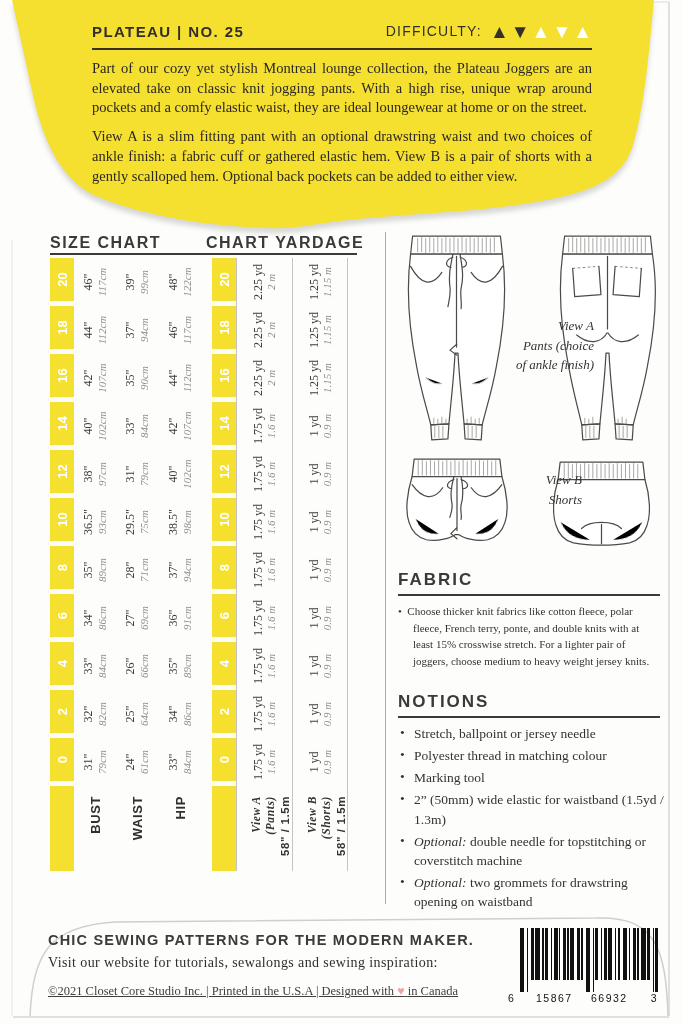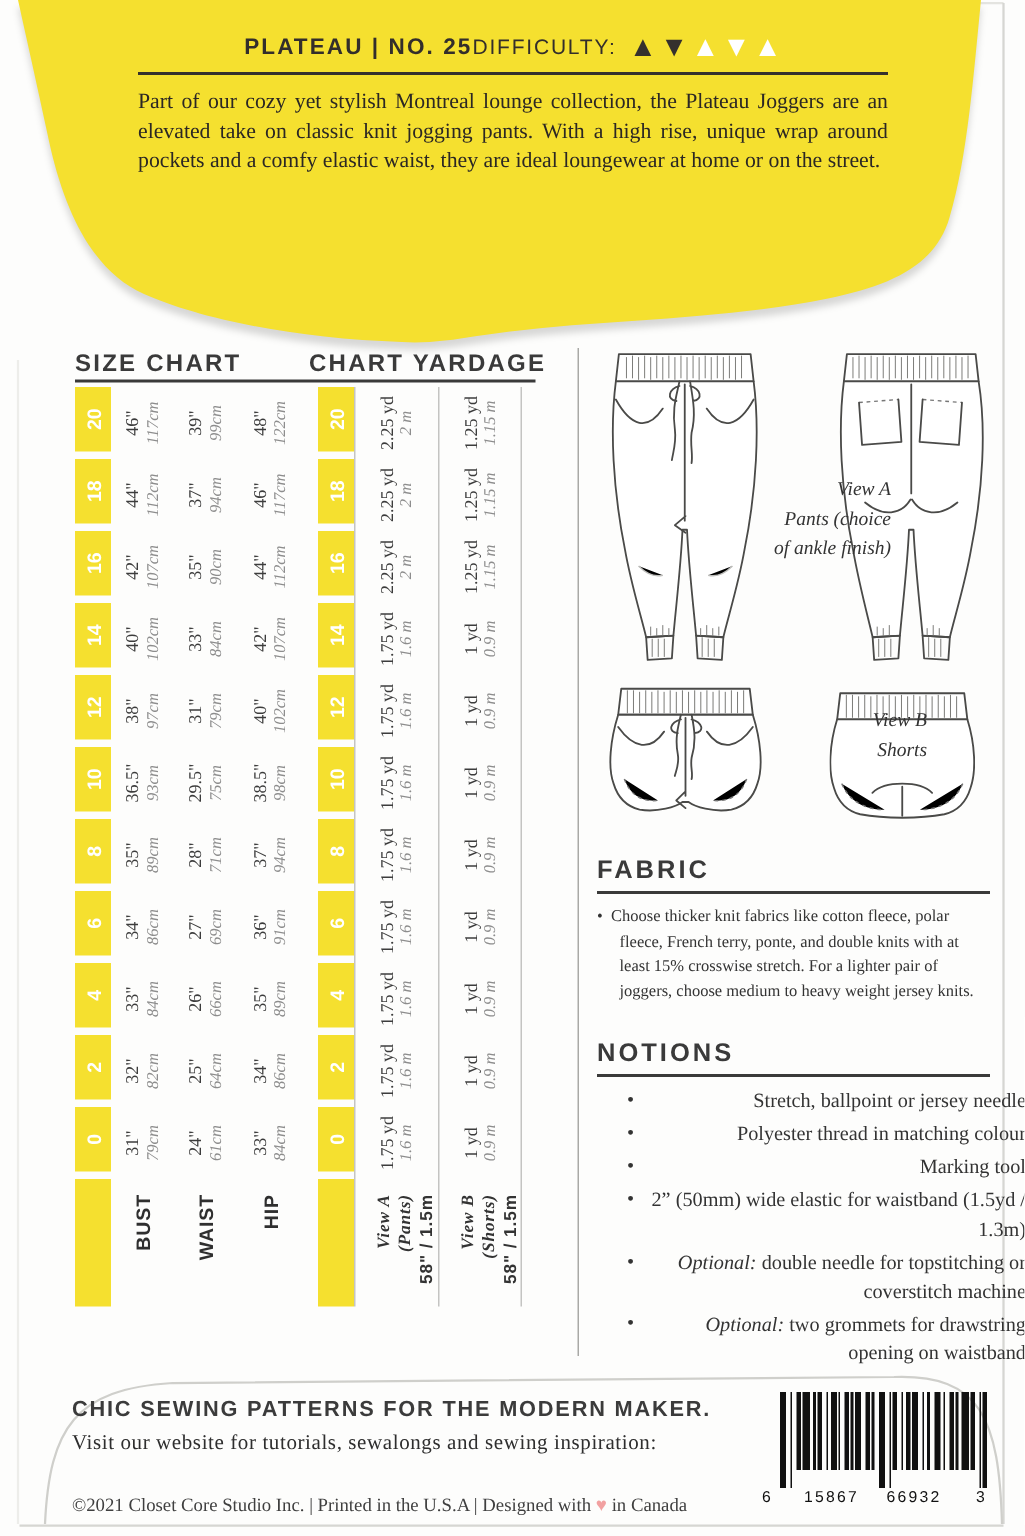--- a/index.html
+++ b/index.html
@@ -8,21 +8,21 @@
     --serif:"Liberation Serif","DejaVu Serif",serif;
     --sans:"Liberation Sans","DejaVu Sans",sans-serif;
   }
   *{margin:0;padding:0;box-sizing:border-box;}
   html,body{background:#ffffff;}
   #page{position:relative;width:683px;height:1024px;background:#fdfdfc;overflow:hidden;font-family:var(--serif);color:#2d2d2d;}
   .abs{position:absolute;}
   
   #flap-svg{left:0;top:0;z-index:1;}
   #flap-content{left:92px;top:16px;width:500px;z-index:2;}
-  .flap-header{display:flex;justify-content:center;align-items:center;height:30px;}
+  .flap-header{display:flex;justify-content:space-between;align-items:center;height:30px;}
   .flap-title{font-family:var(--sans);font-weight:bold;font-size:15px;letter-spacing:1.4px;color:var(--ink);}
   .diff-wrap{display:flex;align-items:center;gap:8px;}
   .diff-label{font-family:var(--sans);font-size:14px;letter-spacing:1.2px;color:var(--ink);}
   .tri-row{display:flex;gap:2px;}
   .tri{font-size:19px;line-height:19px;}
   .tri.dark{color:#35302D;}
   .tri.light{color:#ffffff;}
   .flap-rule{border-top:2px solid #35302D;margin-top:2px;}
   .flap-para{font-size:14.5px;line-height:1.36;text-align:justify;color:#2b2724;margin-top:9px;}
   
@@ -63,21 +63,21 @@
   .hang{padding-left:15px;text-indent:-15px;}
   #notions-list{list-style:none;}
   #notions-list li{position:relative;padding-left:16px;font-size:13.5px;line-height:1.42;color:#333;margin-bottom:3px;}
   #notions-list li::before{content:"\2022";position:absolute;left:2px;top:-1px;}
   .opt{font-style:italic;}
   
   #footer{left:48px;top:932px;width:450px;z-index:2;}
   .tagline{font-family:var(--sans);font-weight:bold;font-size:14.5px;letter-spacing:1.2px;color:#3b3b3b;}
   .visit{font-size:14px;letter-spacing:.4px;margin-top:7px;color:#2e2e2e;}
   .url{font-weight:bold;font-size:14.5px;letter-spacing:1.2px;margin-top:2px;color:#222;}
-  .copyright{font-size:12.5px;margin-top:25px;color:#3f3f3f;}
+  .copyright{font-size:12.5px;margin-top:13px;color:#3f3f3f;text-decoration:underline;}
   .heart{color:#F2A1A1;}
   
   #barcode{left:508px;top:928px;width:150px;height:76px;z-index:2;}
   #bars{position:absolute;left:12px;top:0;height:66px;display:flex;align-items:flex-start;}
   .bar{background:#111;}
   .bsp{background:transparent;}
   .bnum{position:absolute;font-family:var(--sans);font-size:10.5px;color:#111;letter-spacing:1.5px;bottom:0;}
   #edges-svg{left:0;top:0;z-index:0;}
 </style>
 </head>
@@ -112,20 +112,21 @@
             <span class="tri dark">▲</span>
             <span class="tri dark">▼</span>
             <span class="tri light">▲</span>
             <span class="tri light">▼</span>
             <span class="tri light">▲</span>
           </span>
       </div>
     </div>
     <div class="flap-rule"></div>
     <p class="flap-para">Part of our cozy yet stylish Montreal lounge collection, the Plateau Joggers are an elevated take on classic knit jogging pants. With a high rise, unique wrap around pockets and a comfy elastic waist, they are ideal loungewear at home or on the street.</p>
+    <p class="flap-para">View A is a slim fitting pant with an optional drawstring waist and two choices of ankle finish: a fabric cuff or gathered elastic hem. View B is a pair of shorts with a gently scalloped hem. Optional back pockets can be added to either view.</p>
   </div>
 
   <div class="abs big-head" style="left:50px;top:234px;">SIZE CHART</div>
   <div class="abs big-head" style="left:206px;top:234px;">CHART YARDAGE</div>
   <div id="charts-rule" class="abs"></div>
 
   <div id="size-chart-table" class="rot-table">
       <div class="band"></div>
       <div class="band gap">0</div>
       <div class="band gap">2</div>
@@ -427,32 +428,32 @@
   </svg>
 
   <svg class="abs" style="left:553px;top:457px;" width="97" height="90" viewBox="0 0 95 88">
     <path class="draw draw-fill" d="M7 5 L88 5 L90 22 L5 22 Z"></path>
     <path class="tick" d="M11 6 V21 M15 6 V21 M19 7 V21 M23 6 V21 M27 7 V21 M31 6 V21 M35 7 V21 M39 6 V21 M43 7 V21 M47 6 V21 M51 7 V21 M55 6 V21 M59 7 V21 M63 6 V21 M67 7 V21 M71 6 V21 M75 7 V21 M79 6 V21 M83 7 V21"></path>
     <path class="draw draw-fill" d="M5 22 C0 38 -1 56 3 67 C6 77 12 82 20 84 C36 87 59 87 75 84 C83 82 89 77 92 67 C96 56 95 38 90 22 Z"></path>
     <path class="draw" d="M47.5 85 V66 M28 70 C36 62 59 62 67 70"></path>
     <path class="dash" d="M8 64 C13 76 24 81 36 81 M87 64 C82 76 71 81 59 81"></path>
   </svg>
 
-  <div class="abs view-label" style="left:514px;top:470px;width:104px;">
+  <div class="abs view-label" style="left:478px;top:470px;width:104px;">
     <span style="display:block">View B</span>
     <span style="display:block">Shorts</span>
   </div>
 
   <div class="abs sec-head" style="left:398px;top:570px;">FABRIC</div>
   <div class="abs sec-rule" style="left:398px;top:594px;width:262px;"></div>
   <p class="abs body-text hang" style="left:398px;top:603px;width:264px;">•&nbsp; <span>Choose thicker knit fabrics like cotton fleece, polar fleece, French terry, ponte, and double knits with at least 15% crosswise stretch. For a lighter pair of joggers, choose medium to heavy weight jersey knits.</span></p>
 
   <div class="abs sec-head" style="left:398px;top:692px;">NOTIONS</div>
   <div class="abs sec-rule" style="left:398px;top:716px;width:262px;"></div>
-  <ul id="notions-list" class="abs" style="left:416px;top:724px;width:268px;text-align:right;">
+  <ul id="notions-list" class="abs" style="left:398px;top:724px;width:268px;">
       <li>Stretch, ballpoint or jersey needle</li>
       <li>Polyester thread in matching colour</li>
       <li>Marking tool</li>
       <li>2” (50mm) wide elastic for waistband (1.5yd / 1.3m)</li>
       <li><span class="opt">Optional: </span>double needle for topstitching or coverstitch machine</li>
       <li><span class="opt">Optional: </span>two grommets for drawstring opening on waistband</li>
     </ul>
 
   <div id="footer" class="abs">
     <div class="tagline">CHIC SEWING PATTERNS FOR THE MODERN MAKER.</div>

